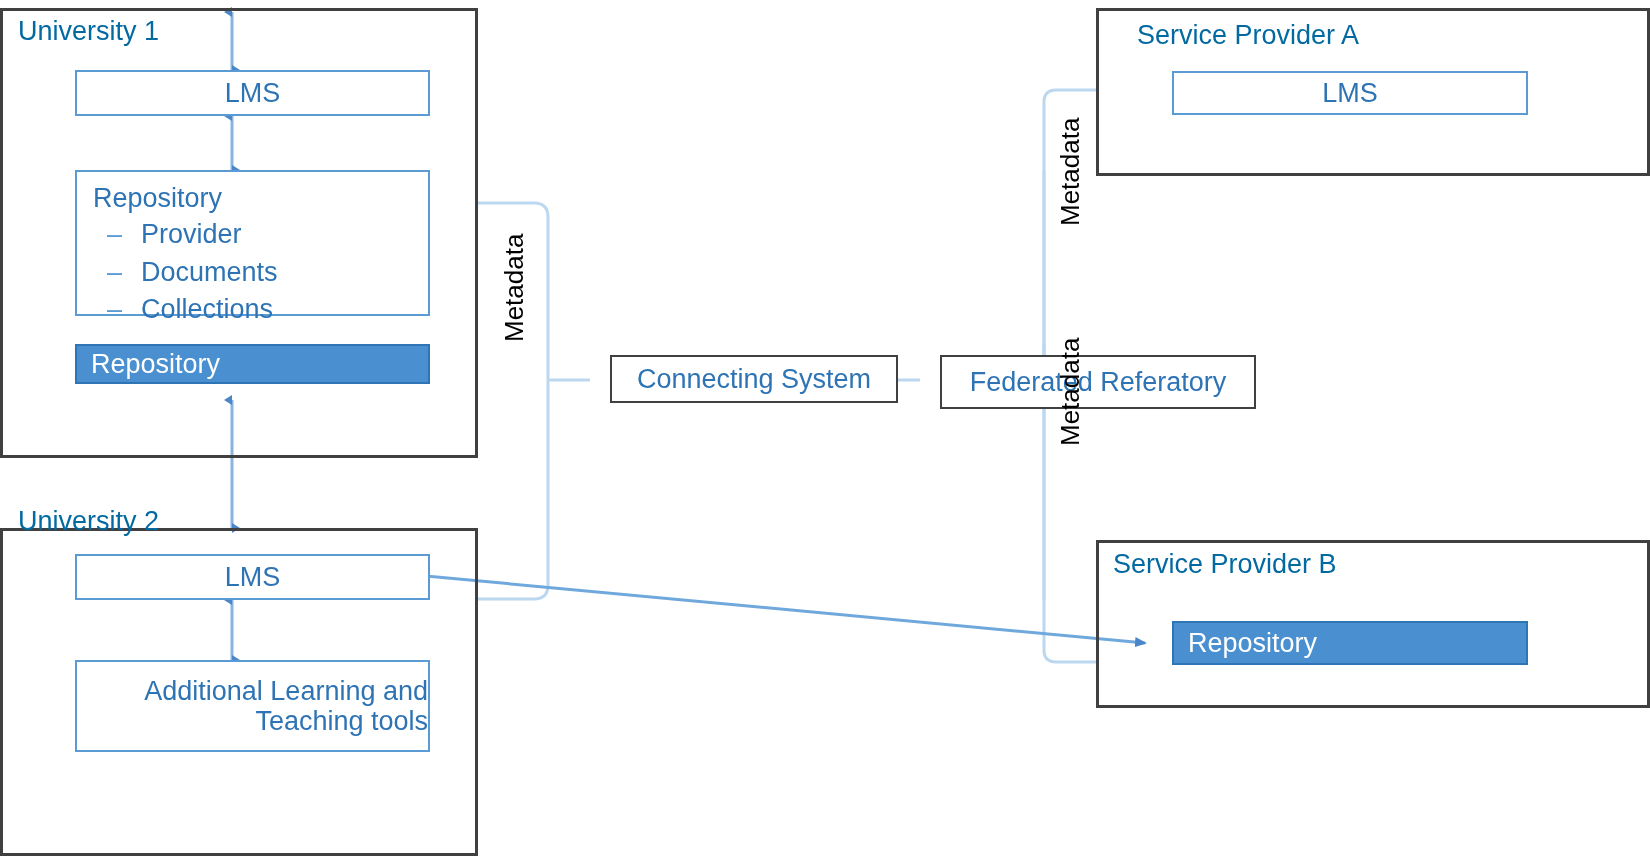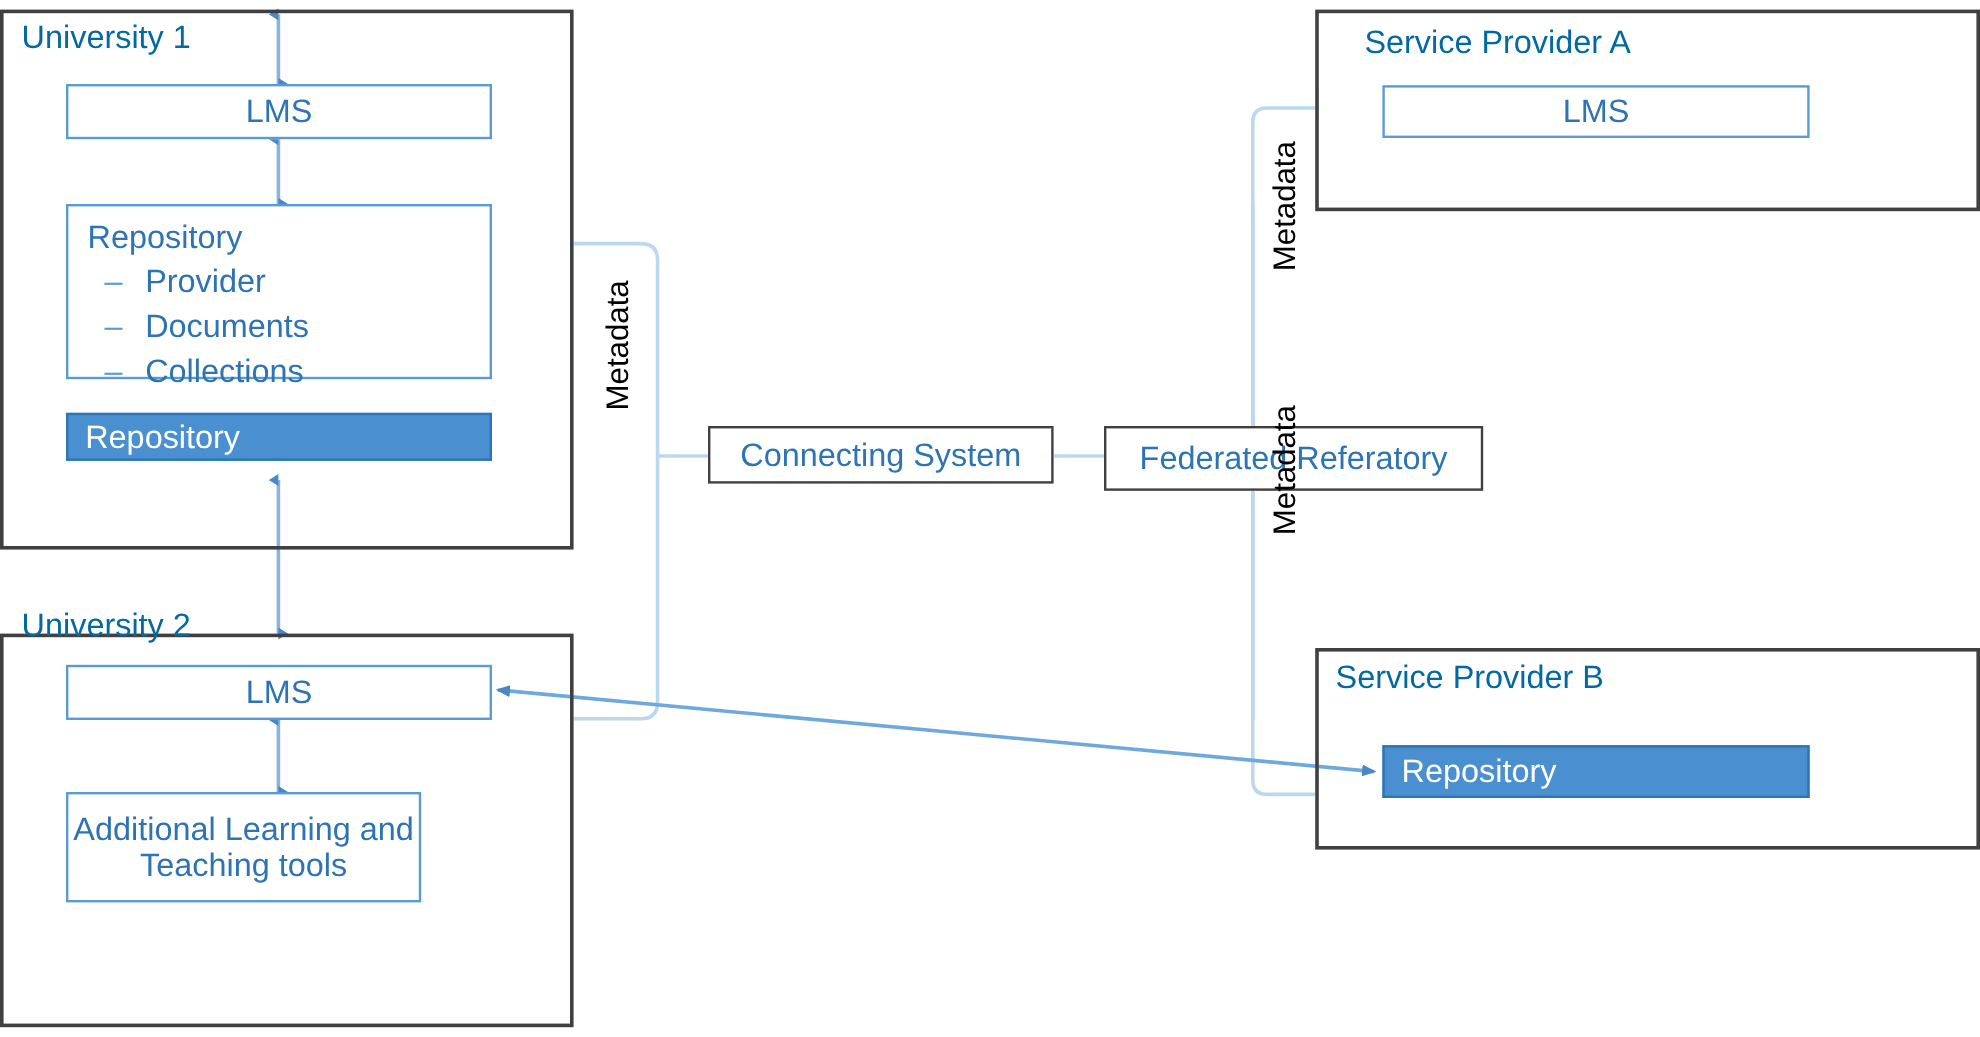--- a/index.html
+++ b/index.html
@@ -45,20 +45,21 @@
   
   .node {
     position: absolute;
     box-sizing: border-box;
     display: flex;
     align-items: center;
     justify-content: center;
     text-align: center;
     font-size: 27px;
     line-height: 1.12;
+    margin-left: 20px;
   }
   .node.outline {
     border: 2px solid #5b9bd5;
     background: #ffffff;
     color: #2e74b5;
   }
   .node.filled {
     border: 2px solid #2e75b6;
     background: #4a90d0;
     color: #ffffff;
@@ -187,21 +188,21 @@
   </div>
 
   <div class="org-box" style="left:0px; top:528px; width:478px; height:328px;">
   </div>
   <div class="org-title" style="left:18px; top:508px;">University 2</div>
 
   <div class="node outline" style="left:55px; top:554px; width:355px; height:46px;">
     <span>LMS</span>
   </div>
 
-  <div class="node outline" style="left:55px; top:660px; width:296px; height:92px; flex-direction:column;">
+  <div class="node outline" style="left:55px; top:660px; width:355px; height:92px; flex-direction:column;align-items:flex-end;">
     <span>Additional Learning and</span>
     <span>Teaching tools</span>
   </div>
 
   <div class="node dark-outline" style="left:590px; top:355px; width:288px; height:48px;">
     <span>Connecting System</span>
   </div>
 
   <div class="node dark-outline" style="left:920px; top:355px; width:316px; height:54px;">
     <span>Federated Referatory</span>

